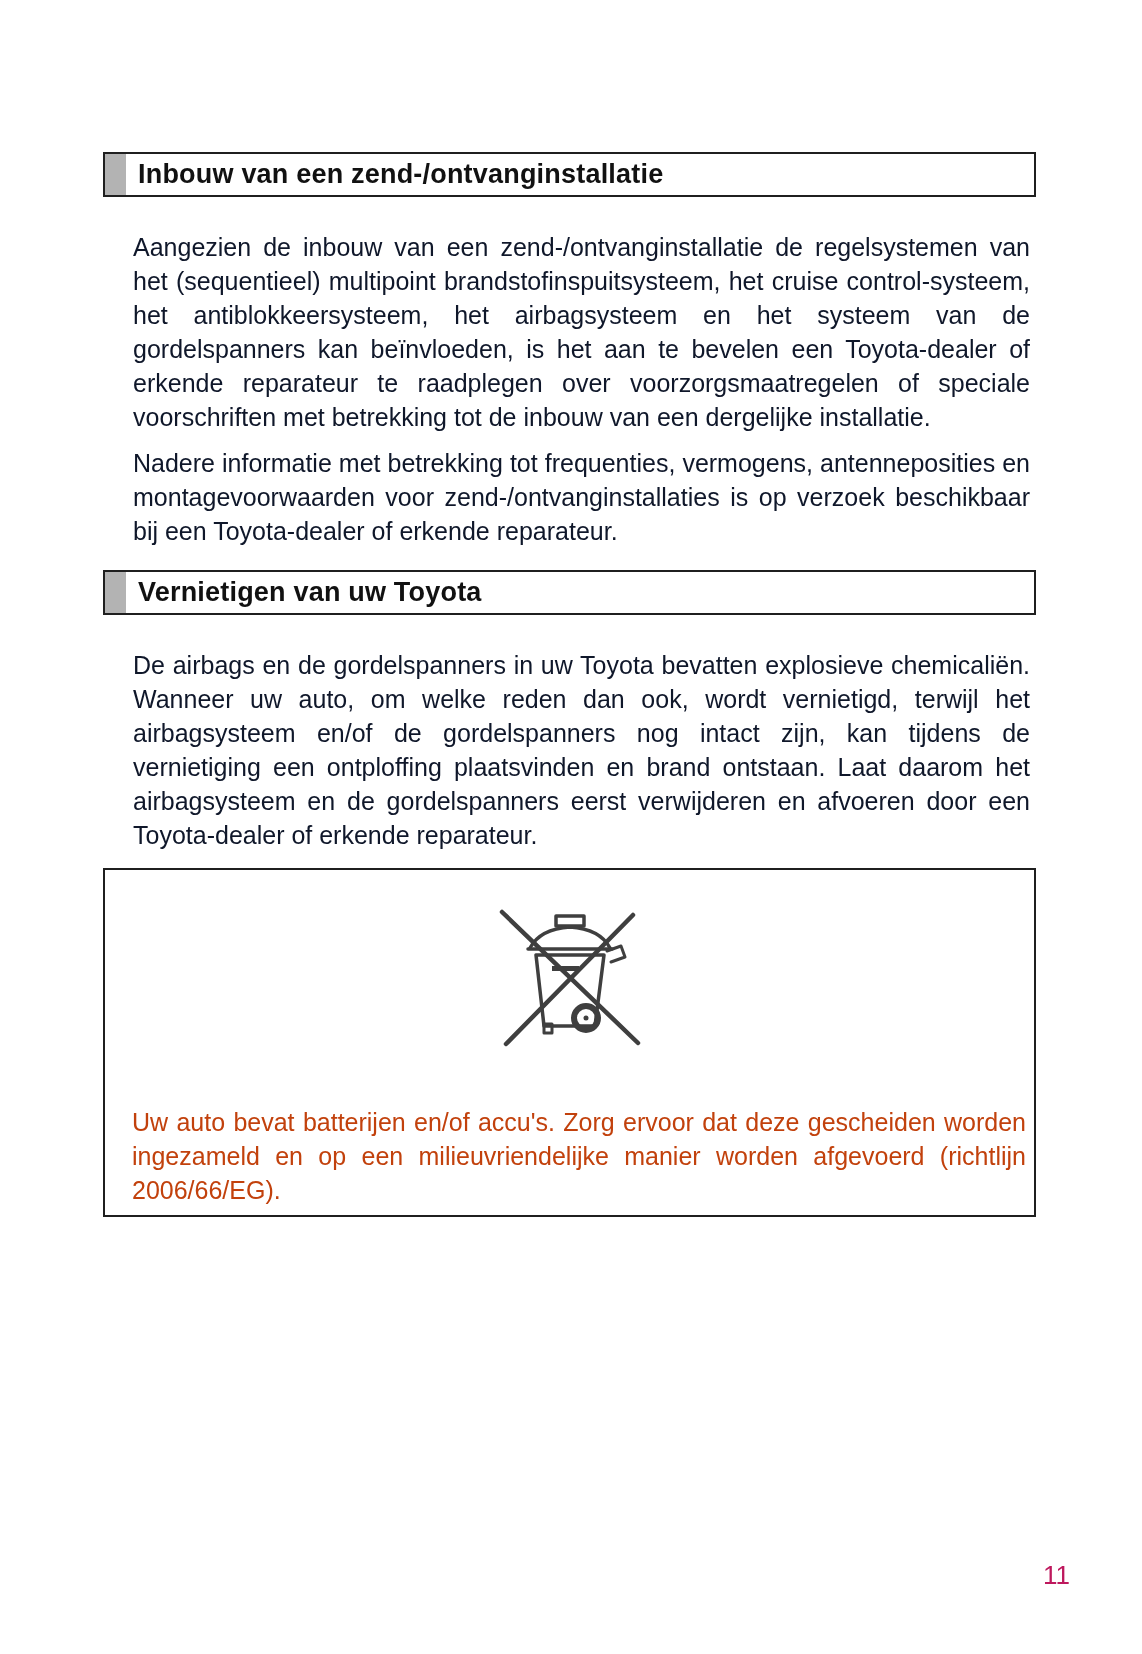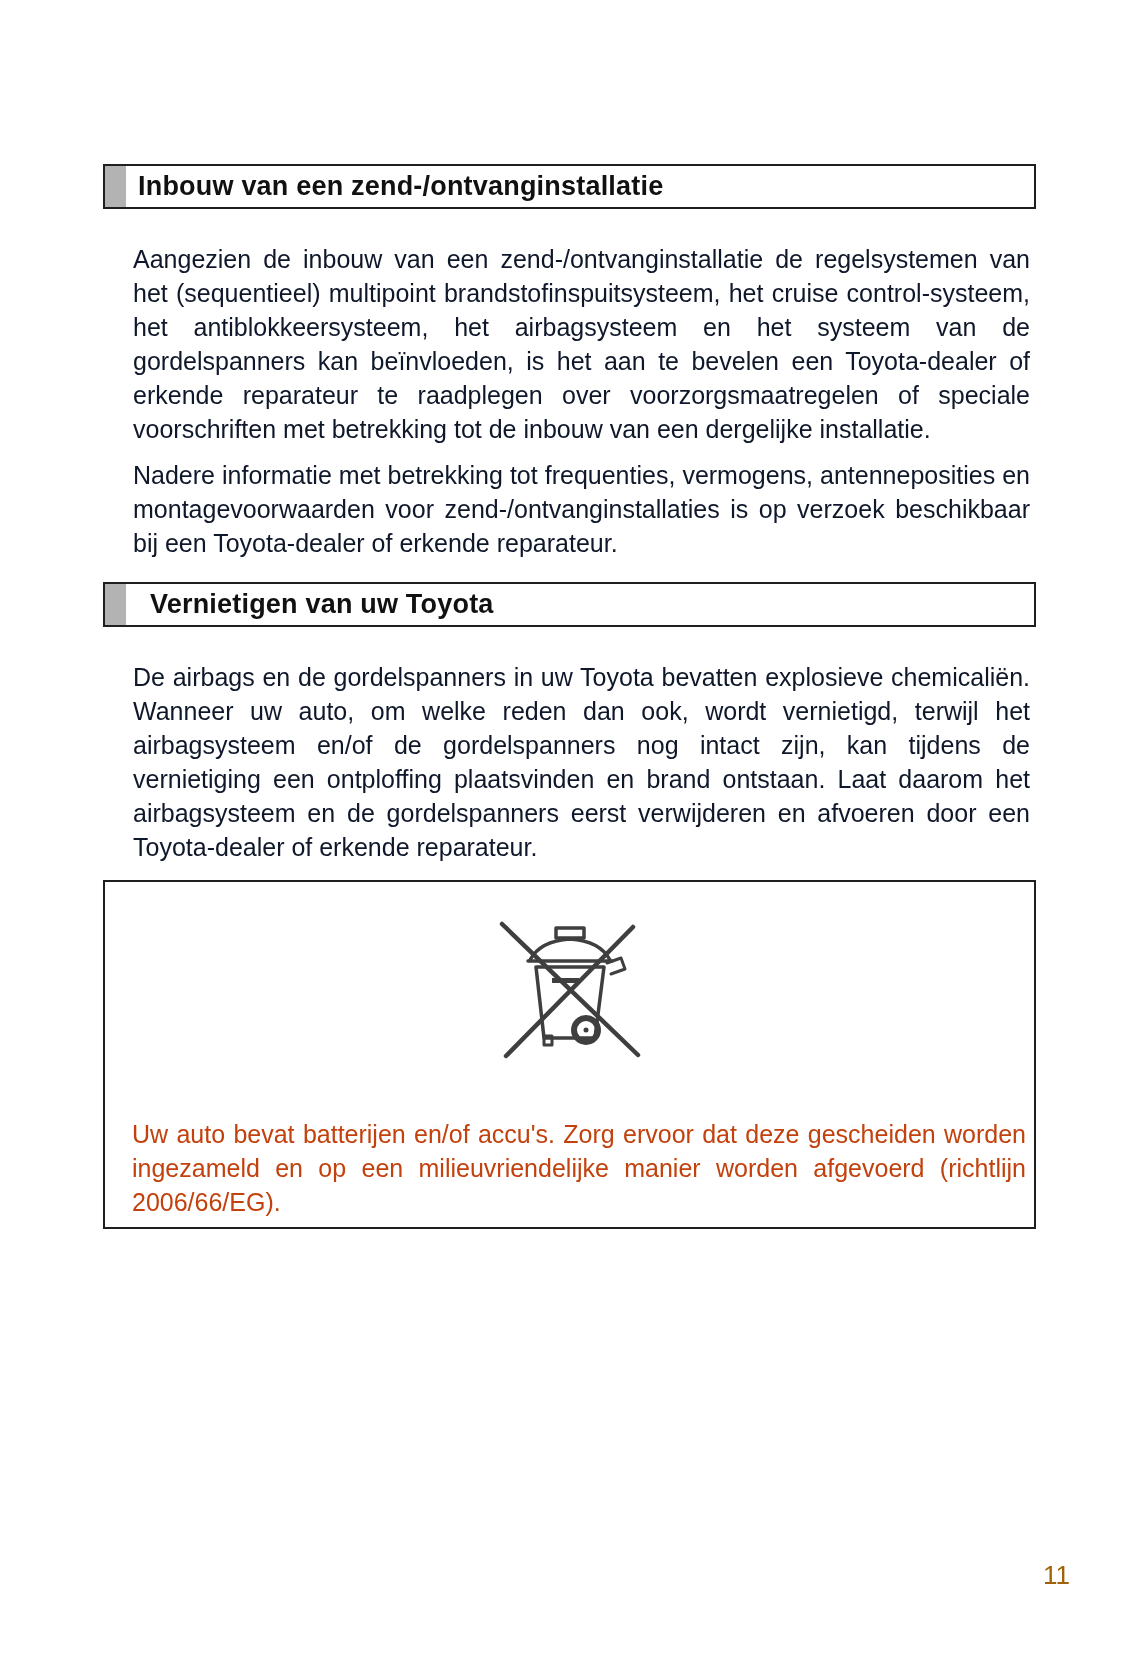--- a/index.html
+++ b/index.html
@@ -12,21 +12,21 @@
     width: 1142px;
     height: 1654px;
     background: #ffffff;
     color: #1a1a1a;
     font-family: "Liberation Sans", sans-serif;
     overflow: hidden;
   }
   .content {
     position: absolute;
     left: 103px;
-    top: 164px;
+    top: 152px;
     width: 933px;
   }
   .section-heading {
     display: flex;
     align-items: stretch;
     border: 2px solid #1f1f1f;
     height: 41px;
     background: #ffffff;
     margin: 0 0 33px 0;
   }
@@ -40,21 +40,20 @@
     padding-left: 12px;
     align-self: center;
     font-size: 27px;
     font-weight: bold;
     letter-spacing: 0.2px;
     color: #111111;
     white-space: nowrap;
   }
   .section-heading.second {
     margin-top: 22px;
-    gap: 12px;
   }
   p.body-par {
     margin: 0 6px 0 30px;
     text-align: justify;
     font-size: 25px;
     line-height: 34px;
     color: #0f172a;
   }
   p.body-par + p.body-par {
     margin-top: 12px;
@@ -78,21 +77,21 @@
     text-align: justify;
     font-size: 25px;
     line-height: 34px;
     color: #c2410c;
   }
   .page-number {
     position: absolute;
     top: 1560px;
     right: 72px;
     font-size: 26px;
-    color: #a16207;
+    color: #be185d;
   }
 </style>
 </head>
 <body>
 
 <div class="page">
   <div class="content">
 
     <section>
       <div class="section-heading">

